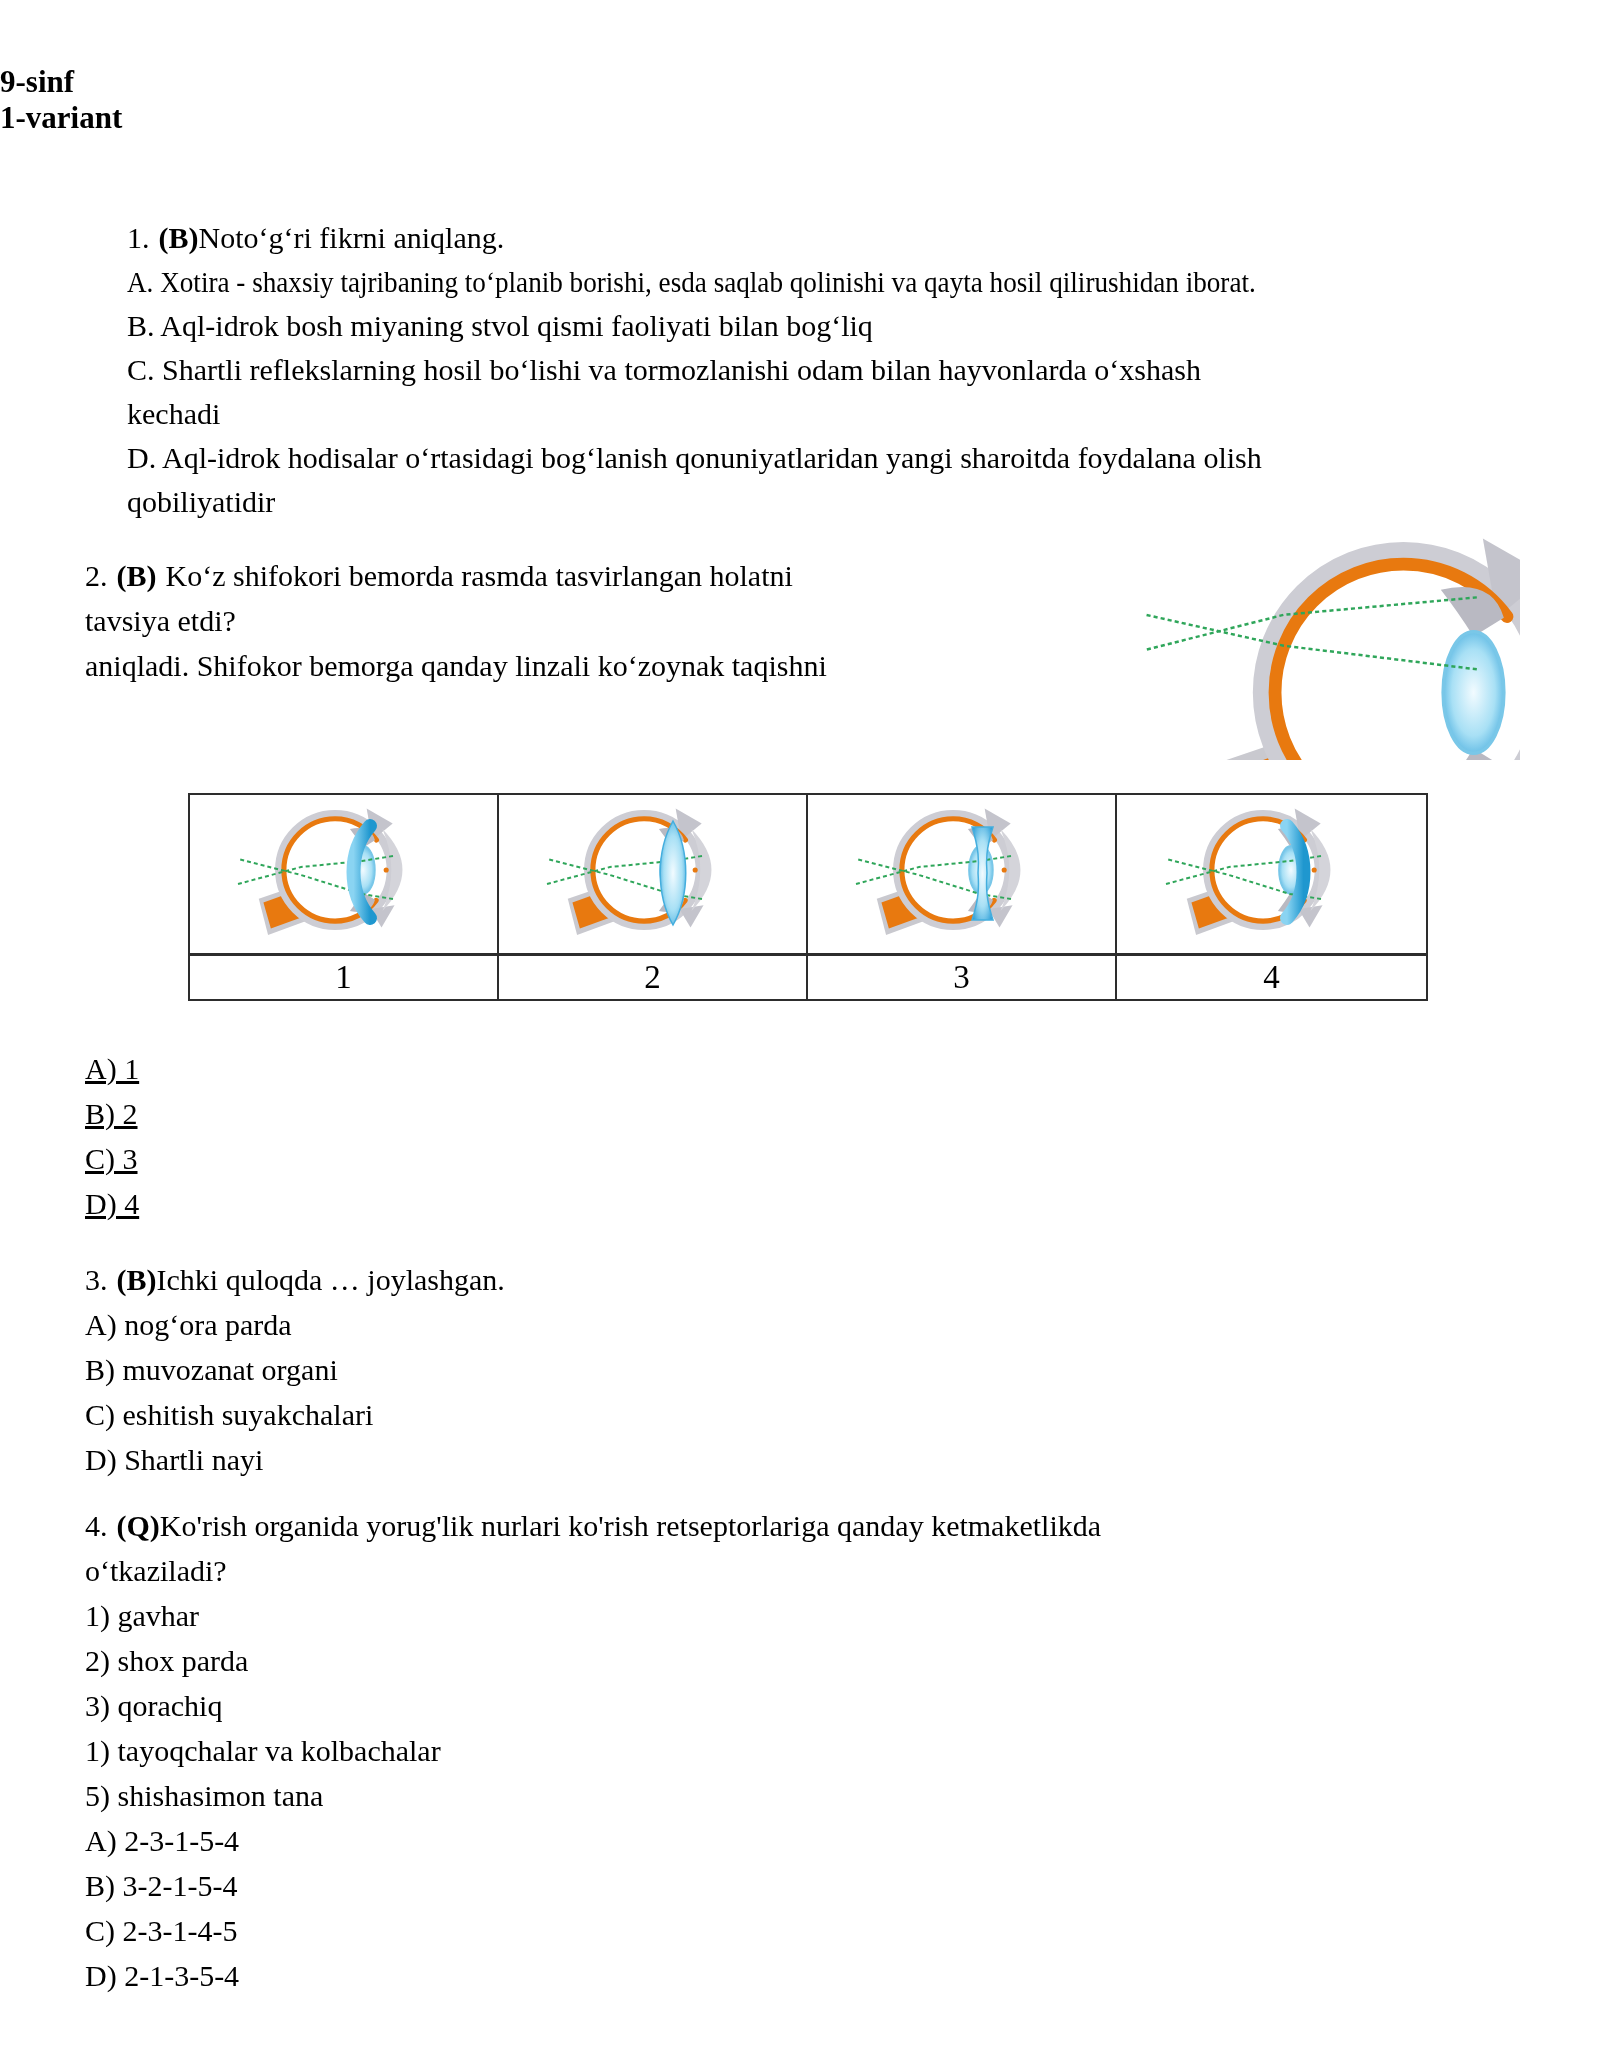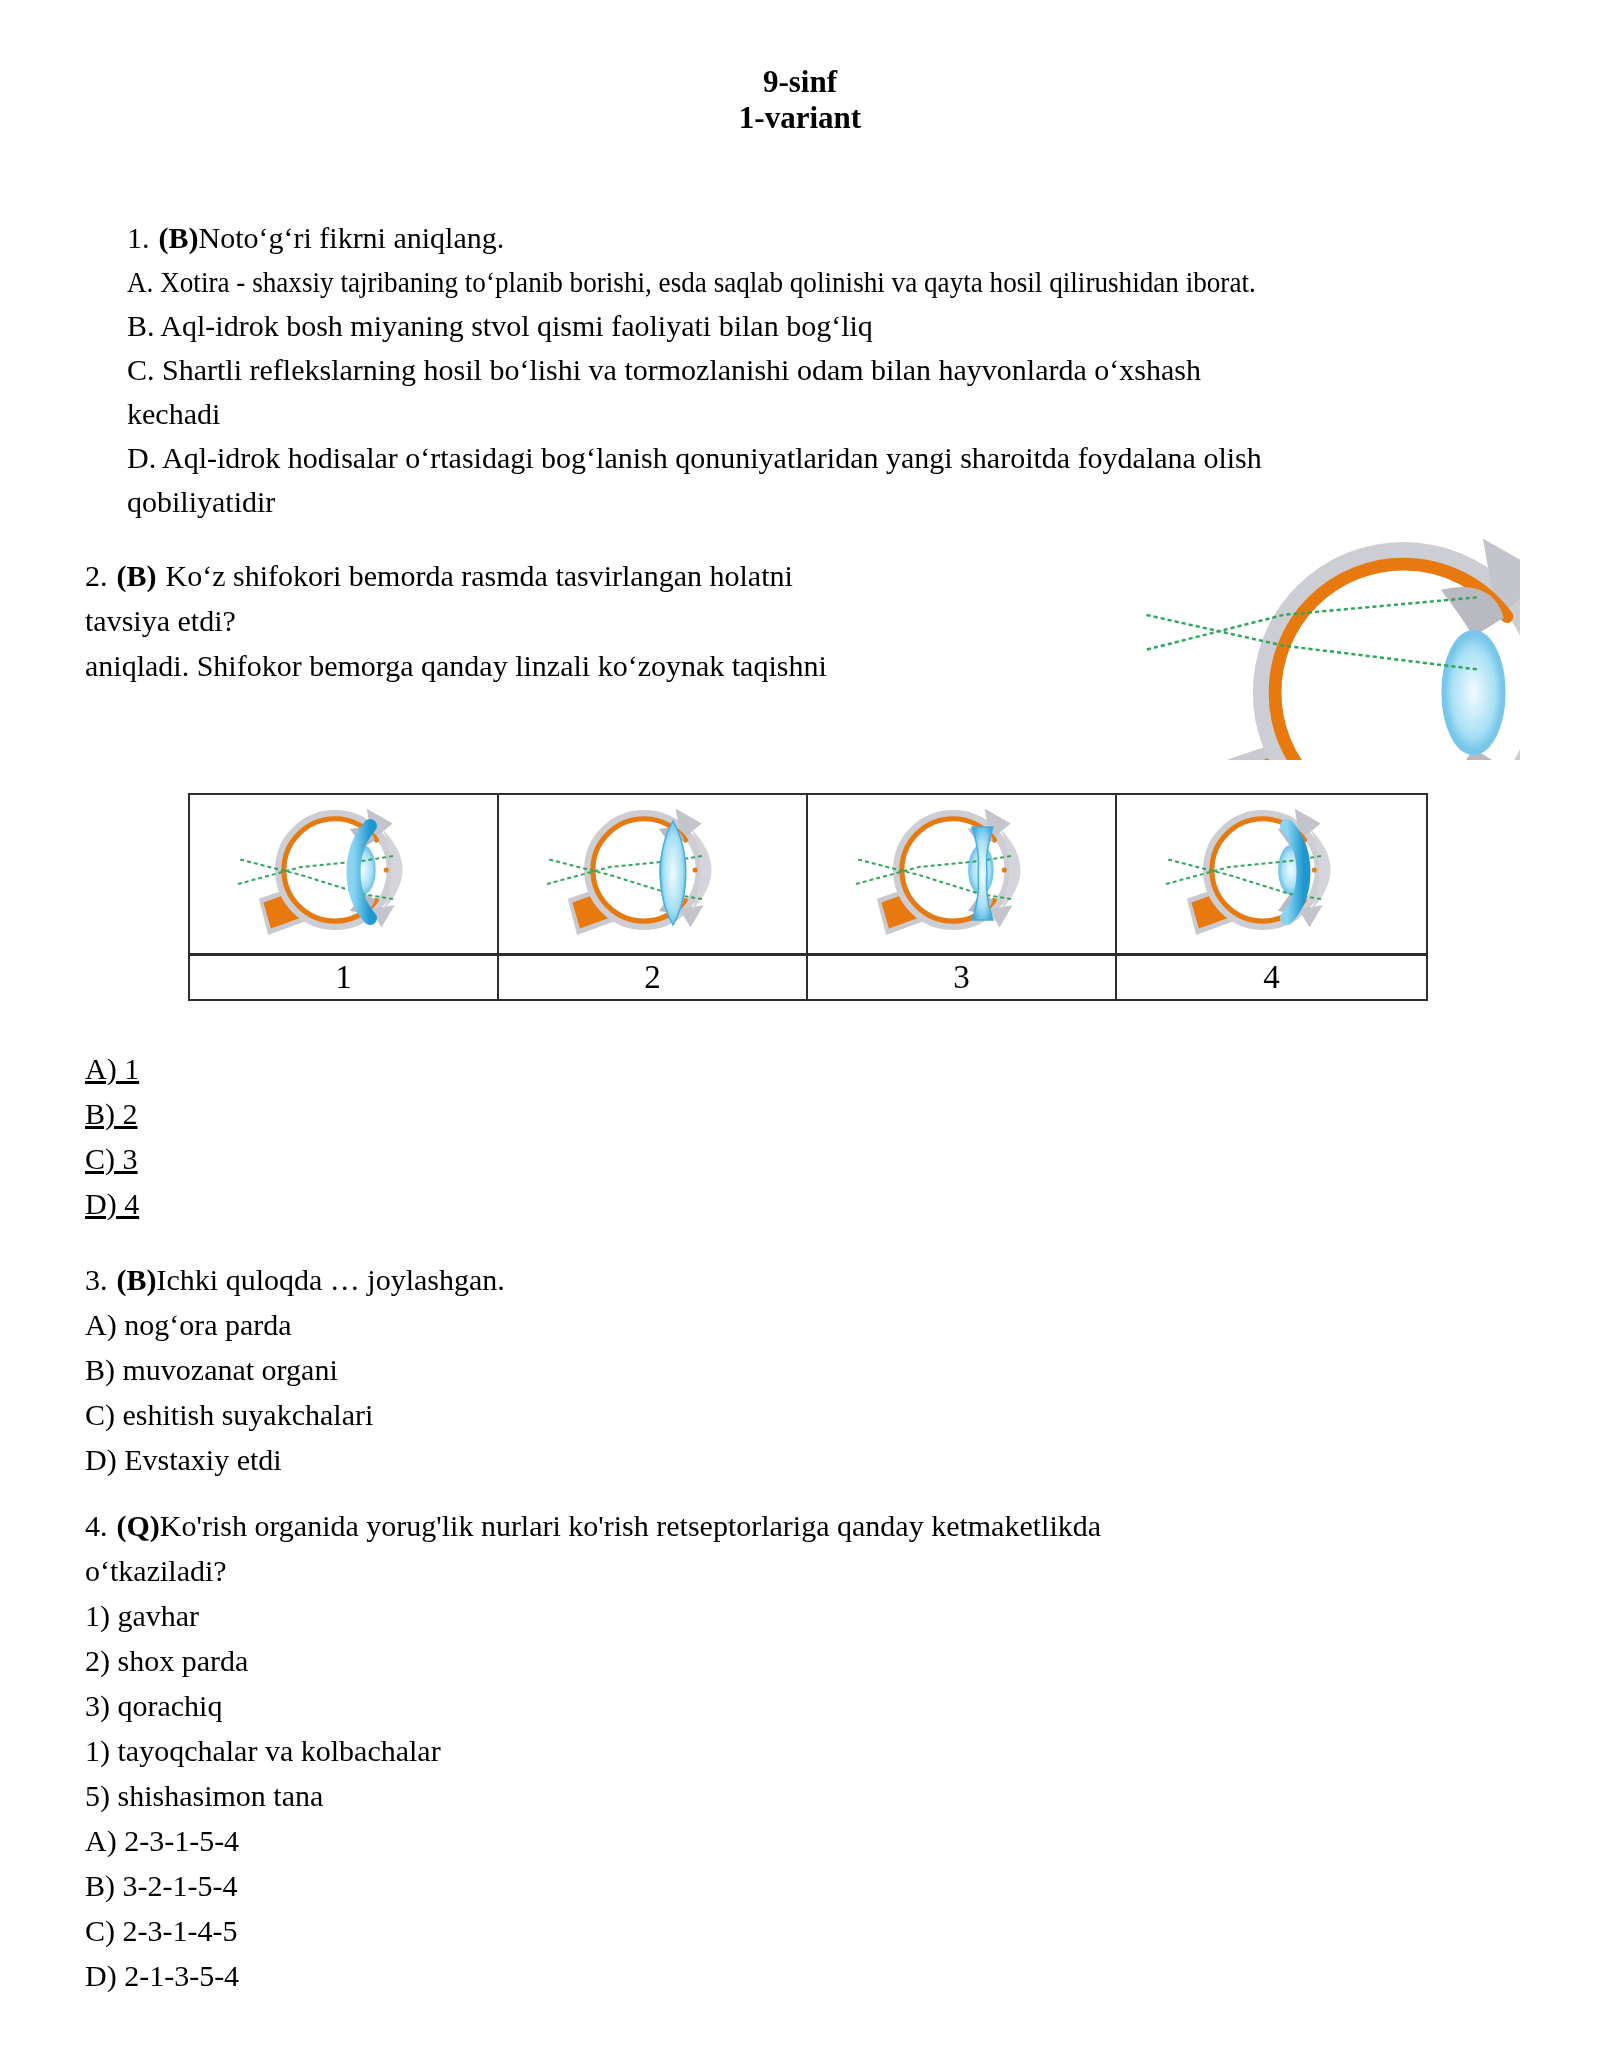--- a/index.html
+++ b/index.html
@@ -1,18 +1,18 @@
 <!DOCTYPE html>
 <html><head>
 <meta charset="utf-8">
 <style>
   html,body{margin:0;padding:0;background:#ffffff;}
   .page{position:relative;width:1600px;height:2070px;background:#ffffff;overflow:hidden;
         font-family:"Liberation Serif", serif;font-size:30px;color:#000;}
-  .title-block{position:absolute;top:64px;left:0;width:1600px;text-align:center;
+  .title-block{position:absolute;top:64px;left:0;width:1600px;text-align:left;
                font-weight:bold;font-size:31px;line-height:36px;}
   .qline{white-space:nowrap;}
   .qnum{margin-right:9px;}
   .qtag{font-weight:bold;}
   .qtag.sp{margin-right:9px;}
   .block{position:absolute;left:85px;line-height:44px;}
   #q1{top:216px;width:1450px;margin-left:42px;}
   #q1 .cond{transform:scaleX(0.905);transform-origin:left center;}
   #q2text{top:553px;width:1010px;line-height:45px;}
   #q2figure{position:absolute;top:518px;left:1078px;width:442px;height:242px;}
@@ -191,21 +191,21 @@
     <div class="qline">D) 4</div>
   </div>
 
   <div id="q3" class="block">
     <div class="qline">
       <span class="qnum">3.</span><span class="qtag">(B)</span><span>Ichki quloqda … joylashgan.</span>
     </div>
     <div class="qline">A) nog‘ora parda</div>
     <div class="qline">B) muvozanat organi</div>
     <div class="qline">C) eshitish suyakchalari</div>
-    <div class="qline">D) Evstaxiy etdi</div>
+    <div class="qline">D) Shartli nayi</div>
   </div>
 
   <div id="q4" class="block">
     <div class="qline">
       <span class="qnum">4.</span><span class="qtag">(Q)</span><span>Ko'rish organida yorug'lik nurlari ko'rish retseptorlariga qanday ketmaketlikda</span>
     </div>
     <div class="qline">o‘tkaziladi?</div>
     <div class="qline">1) gavhar</div>
     <div class="qline">2) shox parda</div>
     <div class="qline">3) qorachiq</div>

